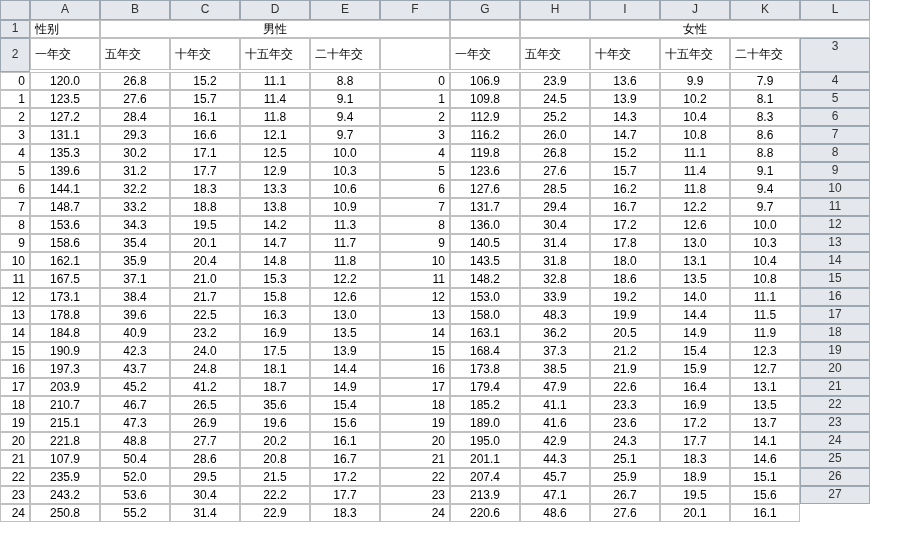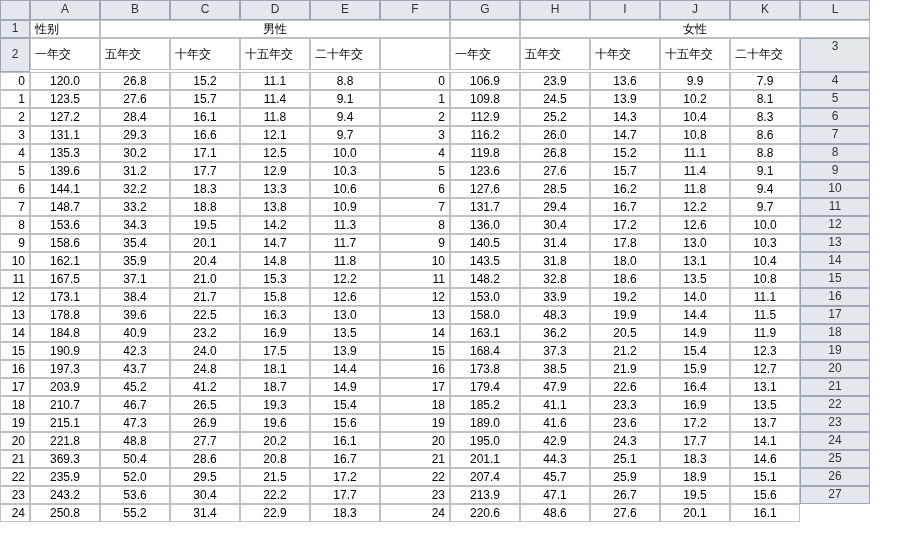--- a/index.html
+++ b/index.html
@@ -322,21 +322,21 @@
     <div class="cell data-text-center">179.4</div>
     <div class="cell data-text-center">47.9</div>
     <div class="cell data-text-center">22.6</div>
     <div class="cell data-text-center">16.4</div>
     <div class="cell data-text-center">13.1</div>
     <div class="rowhead">21</div>
     <div class="cell data-num-right">18</div>
     <div class="cell data-text-center">210.7</div>
     <div class="cell data-text-center">46.7</div>
     <div class="cell data-text-center">26.5</div>
-    <div class="cell data-text-center">19.3</div>
+    <div class="cell data-text-center">35.6</div>
     <div class="cell data-text-center">15.4</div>
     <div class="cell data-num-right">18</div>
     <div class="cell data-text-center">185.2</div>
     <div class="cell data-text-center">41.1</div>
     <div class="cell data-text-center">23.3</div>
     <div class="cell data-text-center">16.9</div>
     <div class="cell data-text-center">13.5</div>
     <div class="rowhead">22</div>
     <div class="cell data-num-right">19</div>
     <div class="cell data-text-center">215.1</div>
@@ -358,21 +358,21 @@
     <div class="cell data-text-center">20.2</div>
     <div class="cell data-text-center">16.1</div>
     <div class="cell data-num-right">20</div>
     <div class="cell data-text-center">195.0</div>
     <div class="cell data-text-center">42.9</div>
     <div class="cell data-text-center">24.3</div>
     <div class="cell data-text-center">17.7</div>
     <div class="cell data-text-center">14.1</div>
     <div class="rowhead">24</div>
     <div class="cell data-num-right">21</div>
-    <div class="cell data-text-center">369.3</div>
+    <div class="cell data-text-center">107.9</div>
     <div class="cell data-text-center">50.4</div>
     <div class="cell data-text-center">28.6</div>
     <div class="cell data-text-center">20.8</div>
     <div class="cell data-text-center">16.7</div>
     <div class="cell data-num-right">21</div>
     <div class="cell data-text-center">201.1</div>
     <div class="cell data-text-center">44.3</div>
     <div class="cell data-text-center">25.1</div>
     <div class="cell data-text-center">18.3</div>
     <div class="cell data-text-center">14.6</div>

